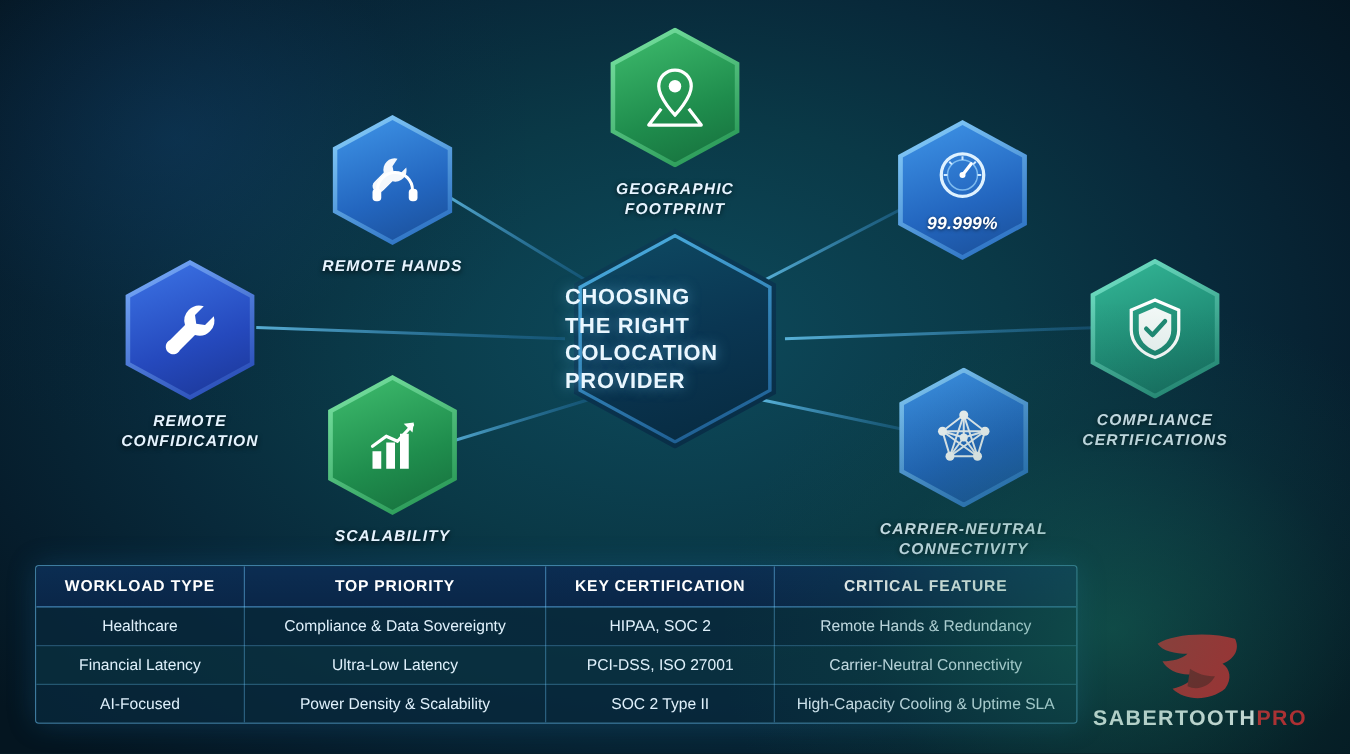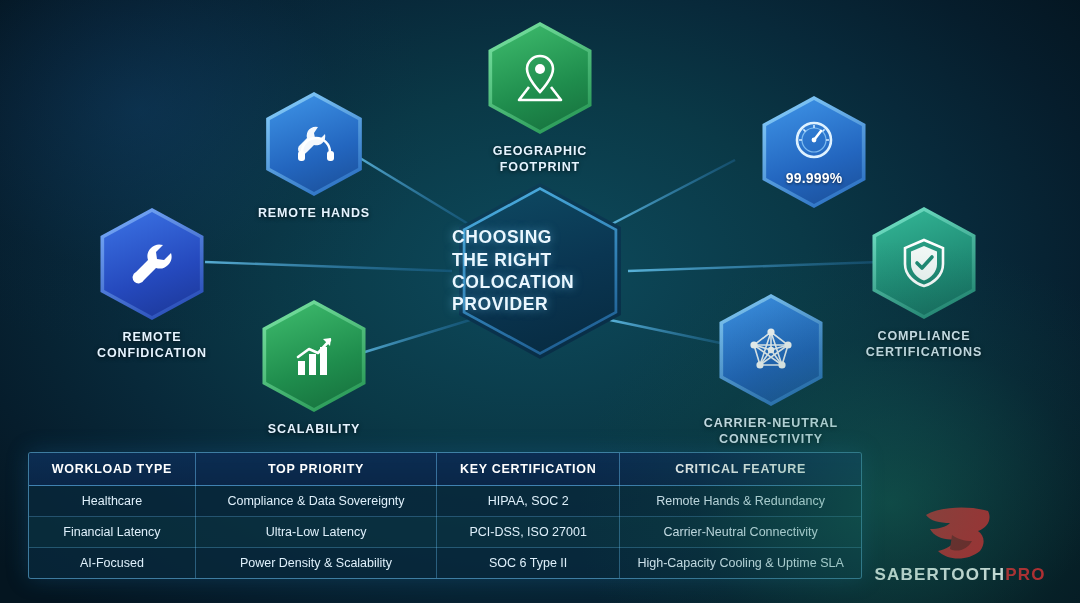--- a/index.html
+++ b/index.html
@@ -90,20 +90,21 @@
     text-align: center;
     text-shadow: 0 0 10px rgba(120,210,255,0.55);
   }
 
   
   .node {
     position: absolute;
     width: 200px;
     margin-left: -100px;
     text-align: center;
+    font-style: italic;
   }
   .hexwrap {
     position: relative;
     width: 104px;
     height: 104px;
     margin: 0 auto;
   }
   .hexwrap.lg { width: 112px; height: 112px; }
   .hex-outer {
     position: absolute;
@@ -264,21 +265,21 @@
           <rect x="10" y="33" width="7" height="10" rx="3" fill="#ffffff"></rect>
           <rect x="39" y="33" width="7" height="10" rx="3" fill="#ffffff"></rect>
         </svg>
       </div>
     </div>
     <div class="node-label">
       <div>REMOTE HANDS</div>
     </div>
   </div>
 
-  <div class="node" style="left:814px; top:96px;">
+  <div class="node" style="left:770px; top:96px;">
     <div class="hexwrap lg">
       <div class="hex-outer" style="background:linear-gradient(150deg,#8fd6ff,#1e63bb);"></div>
       <div class="hex-inner" style="background:linear-gradient(160deg,#3f95e8 0%,#2366bf 60%,#1a4e97 100%);">
         <svg class="icon-svg" width="56" height="56" viewBox="0 0 56 56" style="margin-bottom:20px;">
           <circle cx="28" cy="26" r="17" fill="none" stroke="#dff2ff" stroke-width="2.6"></circle>
           <circle cx="28" cy="26" r="12" fill="none" stroke="#9fd8ff" stroke-width="1.2" opacity="0.7"></circle>
           <line x1="28" y1="26" x2="35" y2="17" stroke="#ffffff" stroke-width="2.6" stroke-linecap="round"></line>
           <circle cx="28" cy="26" r="2.4" fill="#ffffff"></circle>
           <g stroke="#cfe9ff" stroke-width="1.6">
             <line x1="28" y1="11" x2="28" y2="14"></line>
@@ -389,21 +390,21 @@
         </tr>
         <tr>
           <td>Financial Latency</td>
           <td>Ultra-Low Latency</td>
           <td>PCI-DSS, ISO 27001</td>
           <td>Carrier-Neutral Connectivity</td>
         </tr>
         <tr>
           <td>AI-Focused</td>
           <td>Power Density &amp; Scalability</td>
-          <td>SOC 6 Type II</td>
+          <td>SOC 2 Type II</td>
           <td>High-Capacity Cooling &amp; Uptime SLA</td>
         </tr>
       </tbody>
     </table>
   </div>
 
   <div class="logo">
     <svg class="logo-mark" width="84" height="58" viewBox="0 0 84 58">
       <path d="M8 10 C20 2 50 0 70 6 C74 14 70 22 60 26 C66 30 68 38 62 46 C50 56 30 56 20 46 C28 44 36 40 38 34 C28 36 16 32 12 24 C20 24 28 22 32 18 C22 18 12 16 8 10 Z" fill="#cf1d27"></path>
       <path d="M34 30 C40 34 46 36 54 36 C50 44 40 48 32 44 Z" fill="#8d1119"></path>

